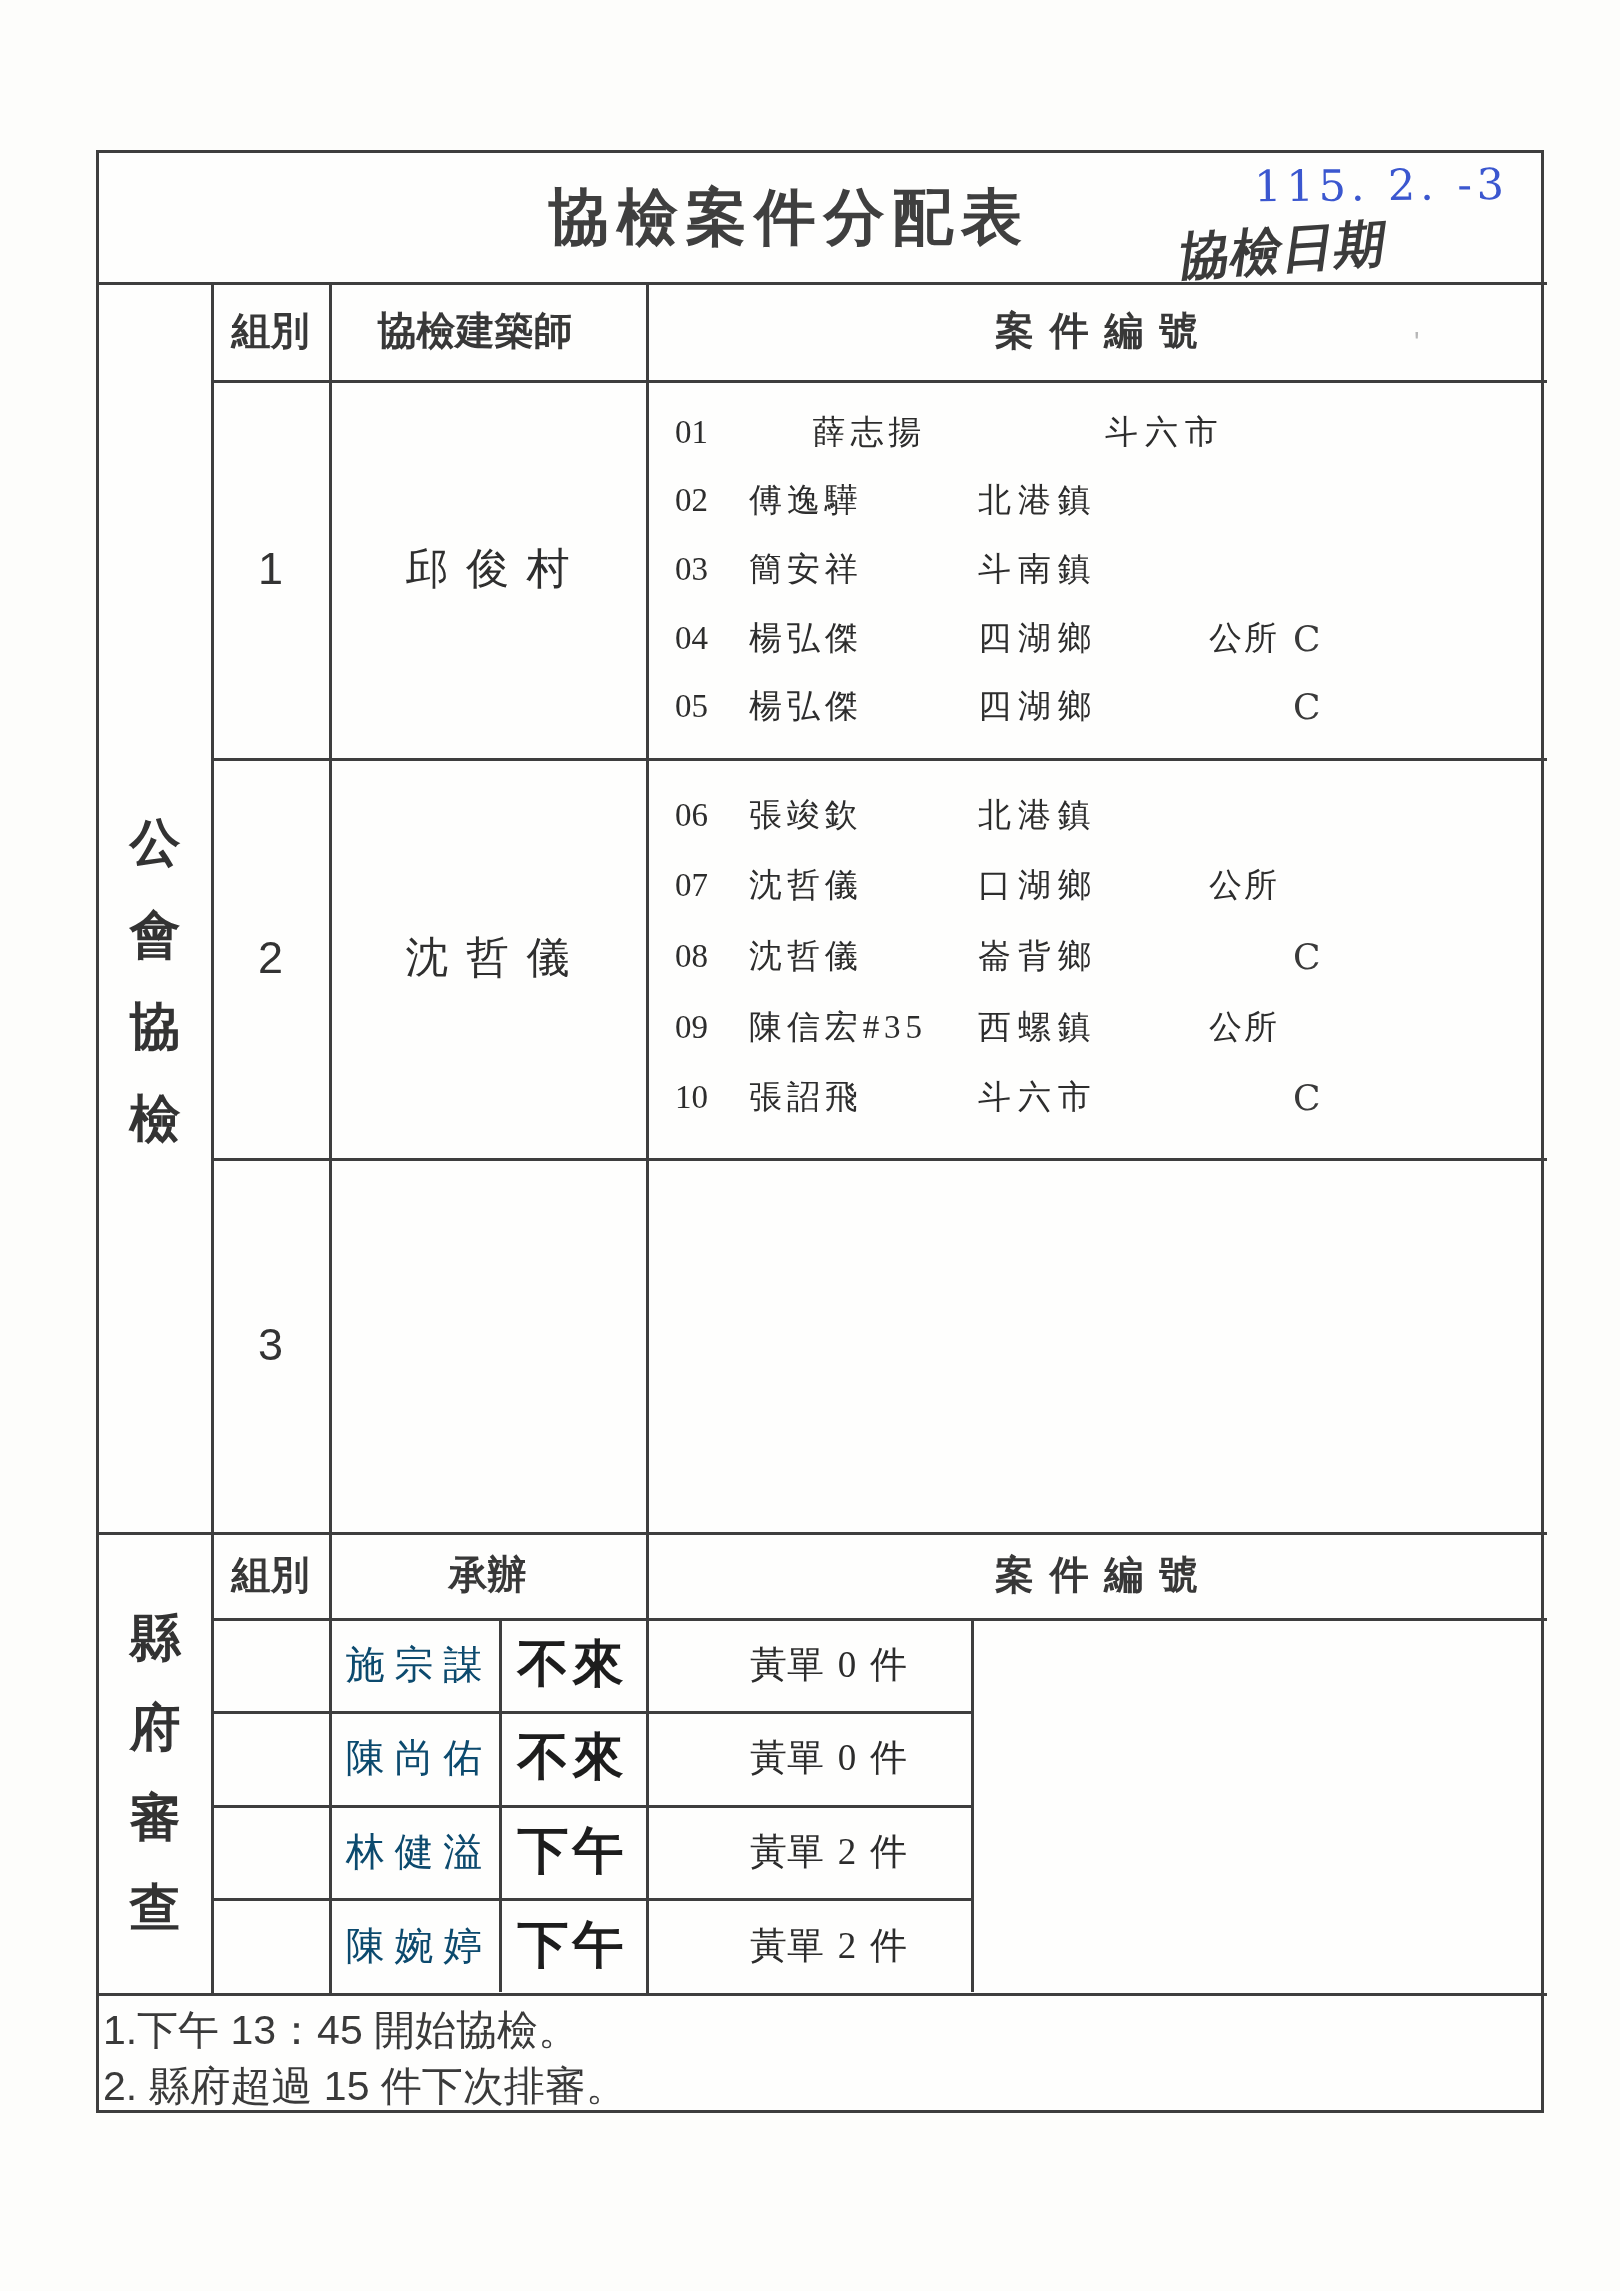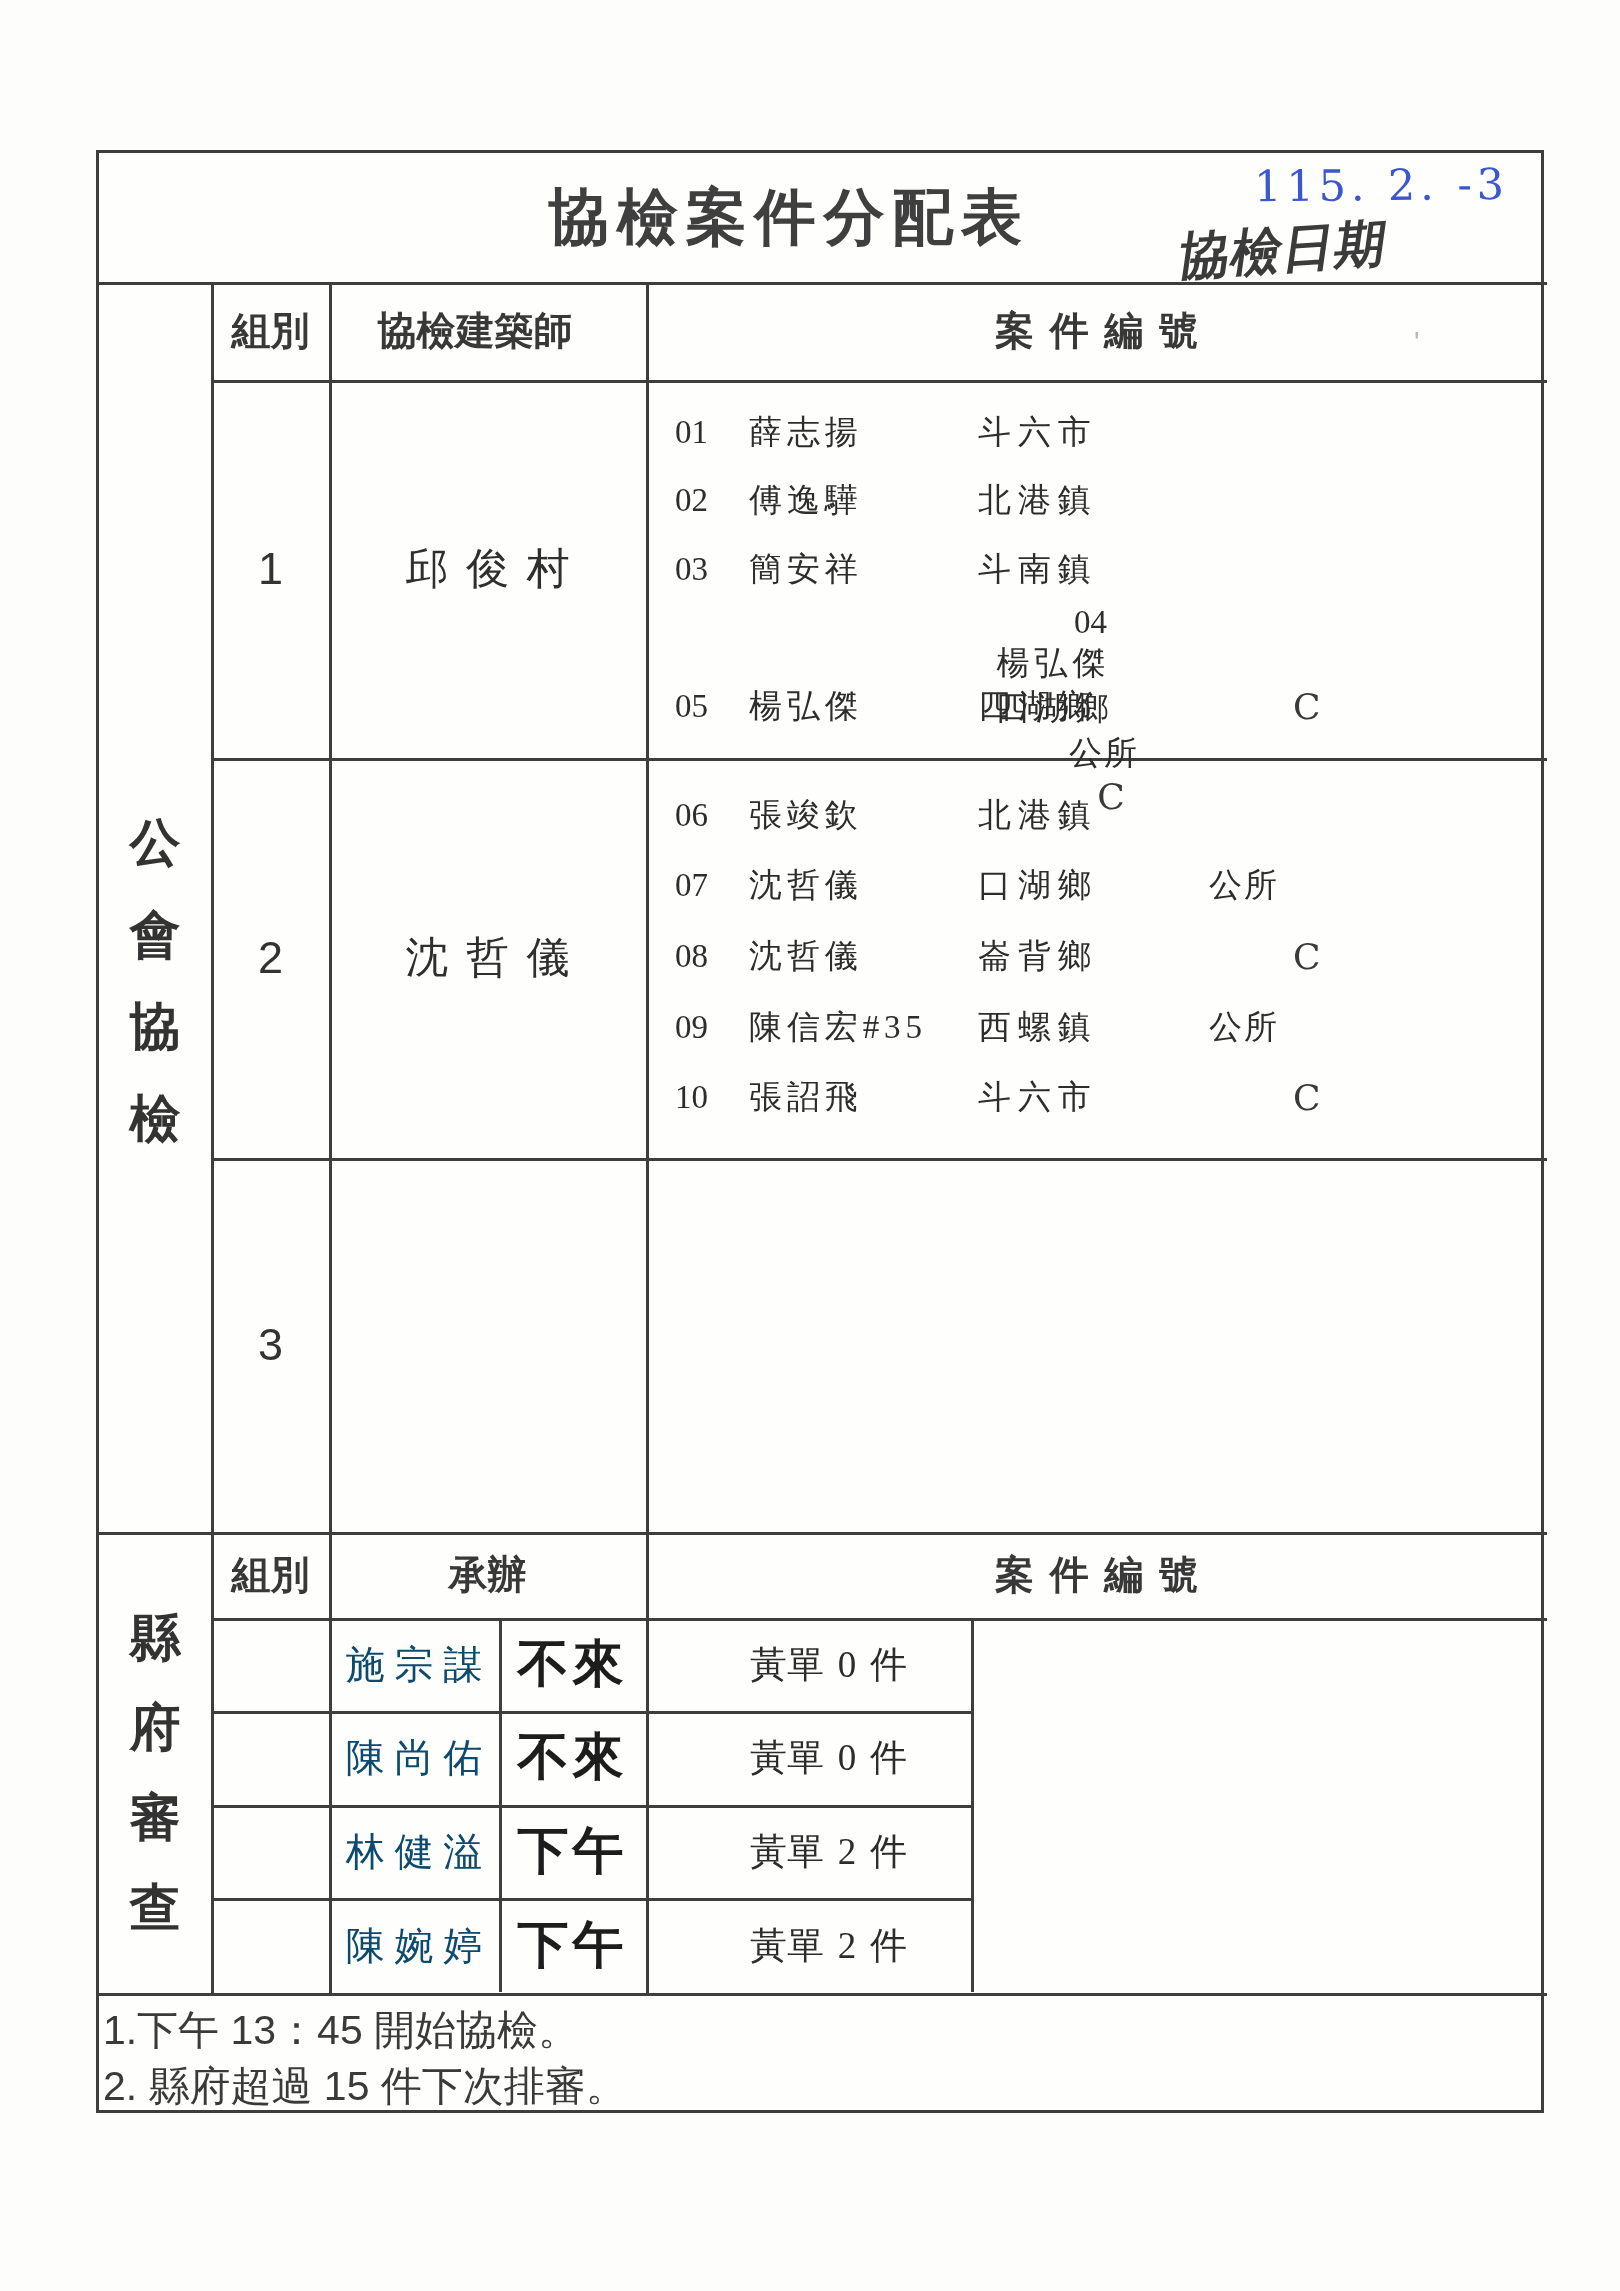--- a/index.html
+++ b/index.html
@@ -135,42 +135,42 @@
       <span>檢</span>
     </div>
 
     <div class="cell th" style="left:112px;top:129px;width:119px;height:98px;">組別</div>
     <div class="cell th" style="left:230px;top:129px;width:292px;height:98px;">協檢建築師</div>
     <div class="cell th th-wide" style="left:547px;top:129px;width:901px;height:98px;">案件編號</div>
 
     <div class="cell group-no" style="left:112px;top:227px;width:119px;height:377px;">1</div>
     <div class="cell architect" style="left:230px;top:227px;width:317px;height:377px;">邱俊村</div>
     <div class="case-list" style="top:245px;height:343px;">
-      <div class="case-line" style="height:69px;">
+      <div class="case-line" style="height:69px;justify-content:space-between;">
         <span class="c-num">01</span>
         <span class="c-name">薛志揚</span>
         <span class="c-town">斗六市</span>
         <span class="c-office"></span>
         <span class="c-mark"></span>
       </div>
       <div class="case-line" style="height:69px;">
         <span class="c-num">02</span>
         <span class="c-name">傅逸驊</span>
         <span class="c-town">北港鎮</span>
         <span class="c-office"></span>
         <span class="c-mark"></span>
       </div>
       <div class="case-line" style="height:69px;">
         <span class="c-num">03</span>
         <span class="c-name">簡安祥</span>
         <span class="c-town">斗南鎮</span>
         <span class="c-office"></span>
         <span class="c-mark"></span>
       </div>
-      <div class="case-line" style="height:69px;flex-direction:column;">
+      <div class="case-line" style="height:69px;">
         <span class="c-num">04</span>
         <span class="c-name">楊弘傑</span>
         <span class="c-town">四湖鄉</span>
         <span class="c-office">公所</span>
         <span class="c-mark">C</span>
       </div>
       <div class="case-line" style="height:69px;">
         <span class="c-num">05</span>
         <span class="c-name">楊弘傑</span>
         <span class="c-town">四湖鄉</span>

